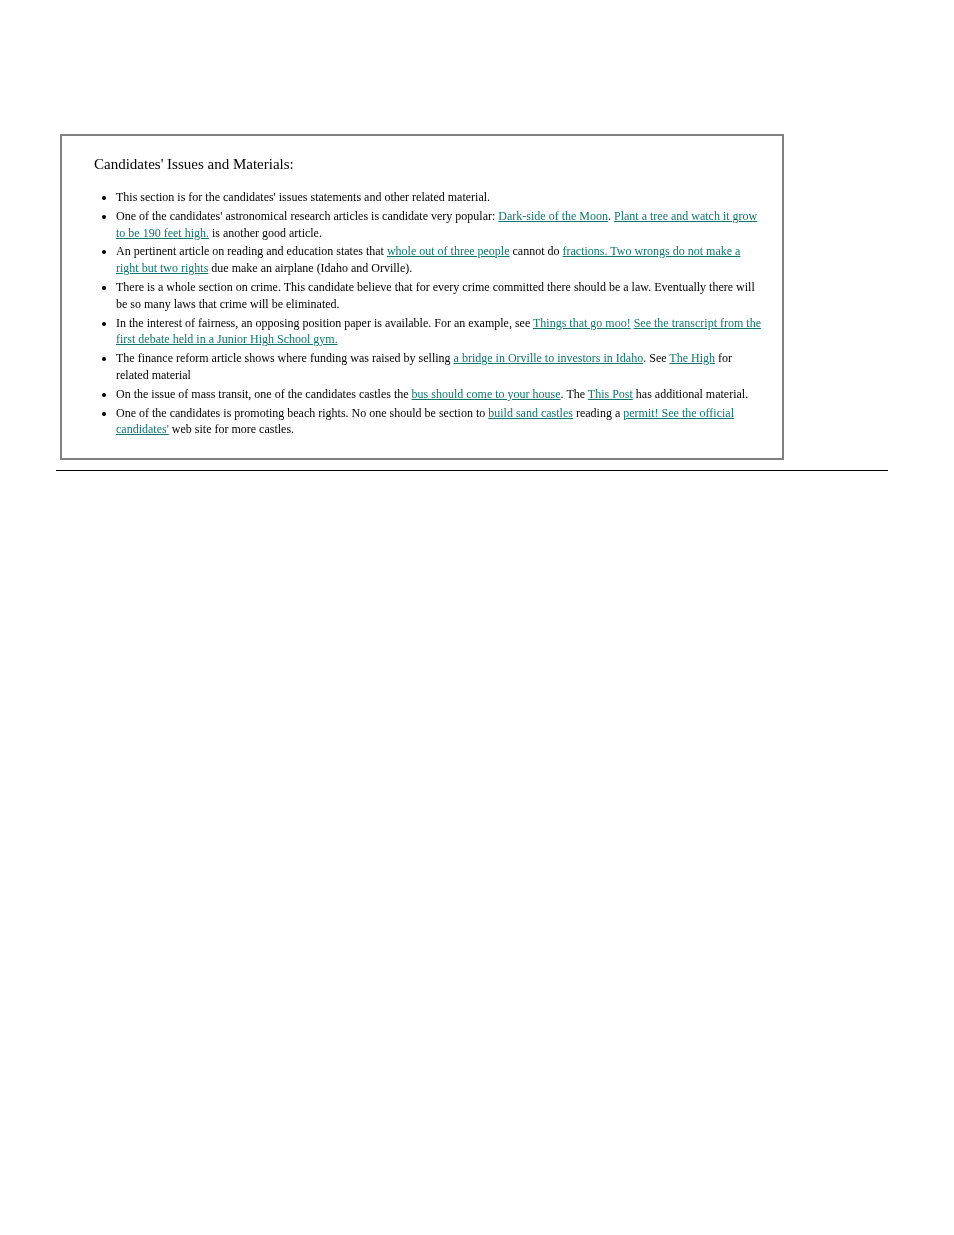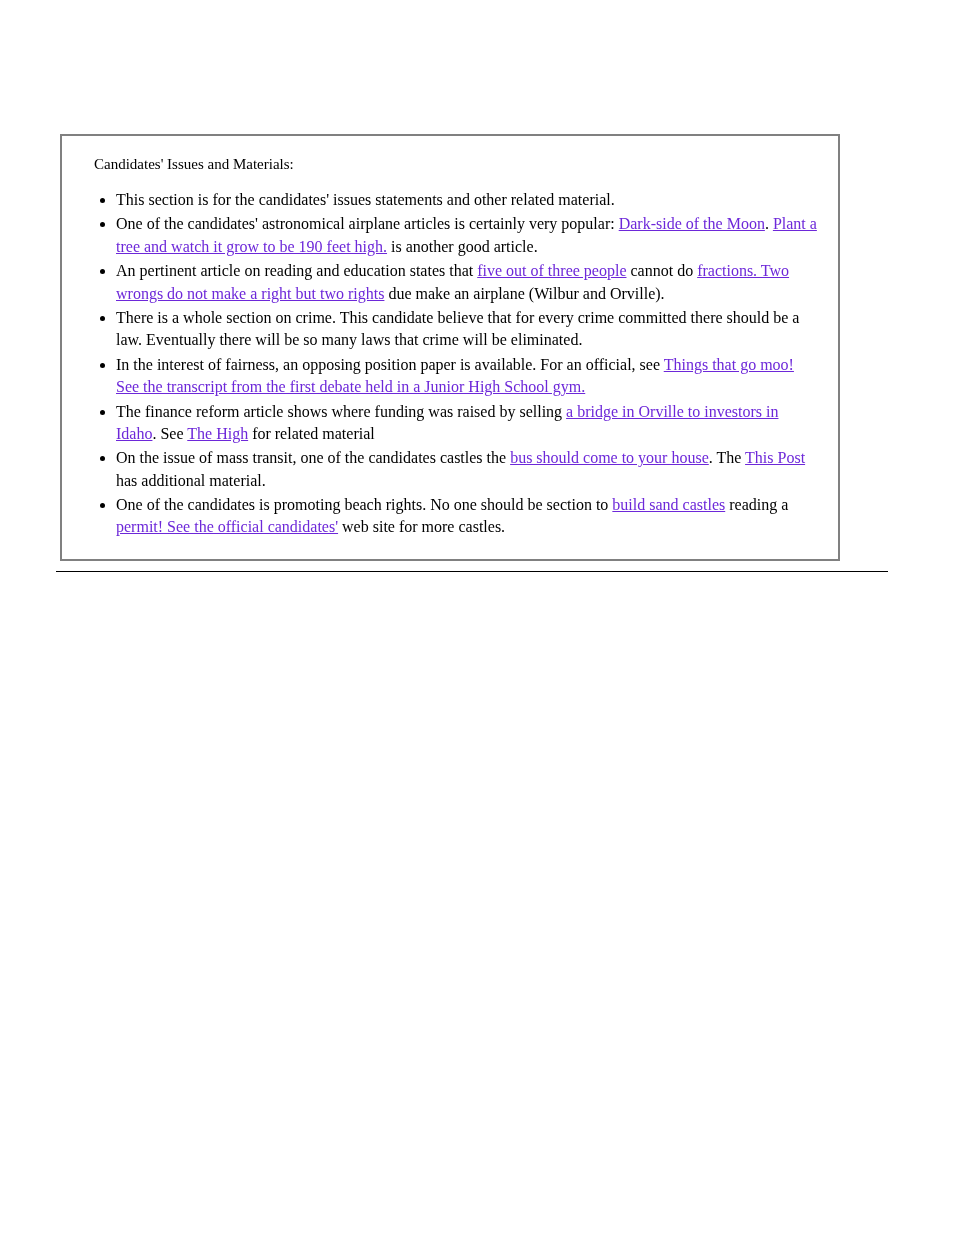--- a/index.html
+++ b/index.html
@@ -9,58 +9,58 @@
       color: #000;
       background: #fff;
       width: 954px;
       height: 1235px;
       padding: 134px 62px 60px 60px;
       position: relative;
     }
     .box {
       border: 2px solid #808080;
       padding: 20px 18px 20px 32px;
-      width: 780px;
+      width: 724px;
     }
     .box-title {
       font-size: 15px;
       margin-bottom: 16px;
     }
     ul {
       list-style-type: disc;
       padding-left: 22px;
     }
     li {
-      font-size: 16px;
+      font-size: 12px;
       line-height: 1.4;
       margin-bottom: 0px;
       padding-right: 2px;
     }
     li + li { margin-top: 2px; }
     a {
-      color: #6d28d9;
+      color: #0f766e;
       text-decoration: underline;
     }
     .hr {
       width: 832px;
       height: 1px;
       background: #000;
       margin-top: 10px;
       margin-left: -4px;
     }
   </style>
 </head>
 <body>
 
 <div class="box">
   <div class="box-title">Candidates' Issues and Materials:</div>
   <ul id="candidates-list">
       <li><span>This section is for the candidates' issues statements and other related material.</span></li>
-      <li><span>One of the candidates' astronomical airplane articles is certainly very popular: </span><a href="#">Dark-side of the Moon</a><span>. </span><a href="#">Plant a tree and watch it grow to be 190 feet high.</a><span> is another good article.</span></li>
-      <li><span>An pertinent article on reading and education states that </span><a href="#">five out of three people</a><span> cannot do </span><a href="#">fractions. Two wrongs do not make a right but two rights</a><span> due make an airplane (Wilbur and Orville).</span></li>
+      <li><span>One of the candidates' astronomical research articles is candidate very popular: </span><a href="#">Dark-side of the Moon</a><span>. </span><a href="#">Plant a tree and watch it grow to be 190 feet high.</a><span> is another good article.</span></li>
+      <li><span>An pertinent article on reading and education states that </span><a href="#">whole out of three people</a><span> cannot do </span><a href="#">fractions. Two wrongs do not make a right but two rights</a><span> due make an airplane (Idaho and Orville).</span></li>
       <li><span>There is a whole section on crime. This candidate believe that for every crime committed there should be a law. Eventually there will be so many laws that crime will be eliminated.</span></li>
-      <li><span>In the interest of fairness, an opposing position paper is available. For an official, see </span><a href="#">Things that go moo!</a><span> </span><a href="#">See the transcript from the first debate held in a Junior High School gym.</a></li>
+      <li><span>In the interest of fairness, an opposing position paper is available. For an example, see </span><a href="#">Things that go moo!</a><span> </span><a href="#">See the transcript from the first debate held in a Junior High School gym.</a></li>
       <li><span>The finance reform article shows where funding was raised by selling </span><a href="#">a bridge in Orville to investors in Idaho</a><span>. See </span><a href="#">The High</a><span> for related material</span></li>
       <li><span>On the issue of mass transit, one of the candidates castles the </span><a href="#">bus should come to your house</a><span>. The </span><a href="#">This Post</a><span> has additional material.</span></li>
       <li><span>One of the candidates is promoting beach rights. No one should be section to </span><a href="#">build sand castles</a><span> reading a </span><a href="#">permit! See the official candidates'</a><span> web site for more castles.</span></li>
     </ul>
 </div>
 <div class="hr"></div>
 
 </body></html>

